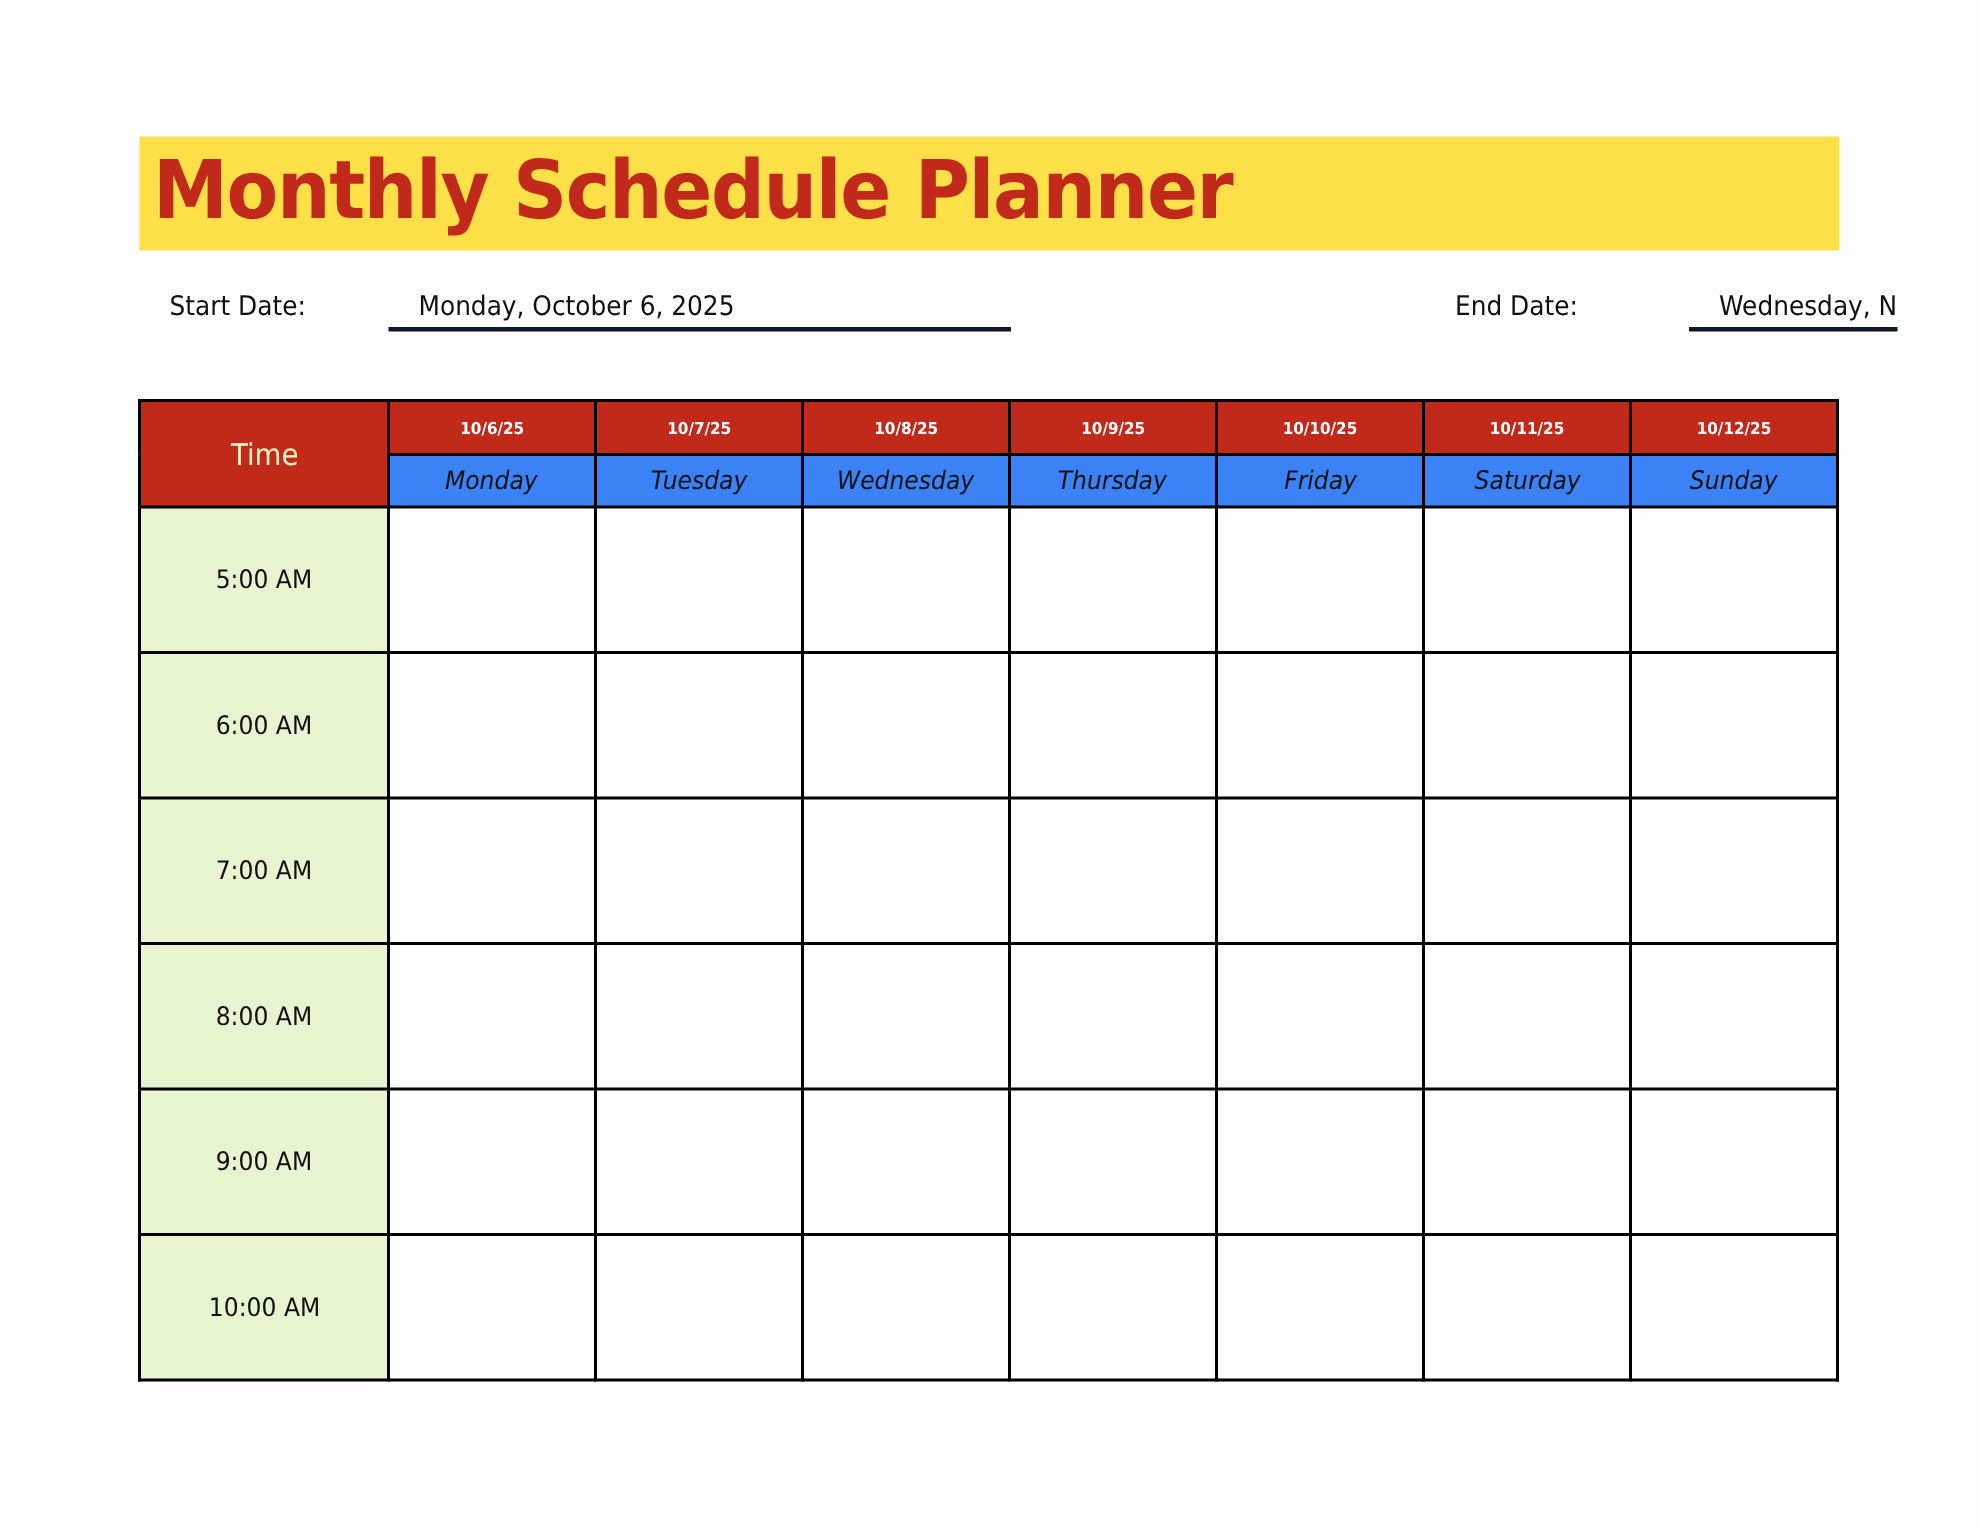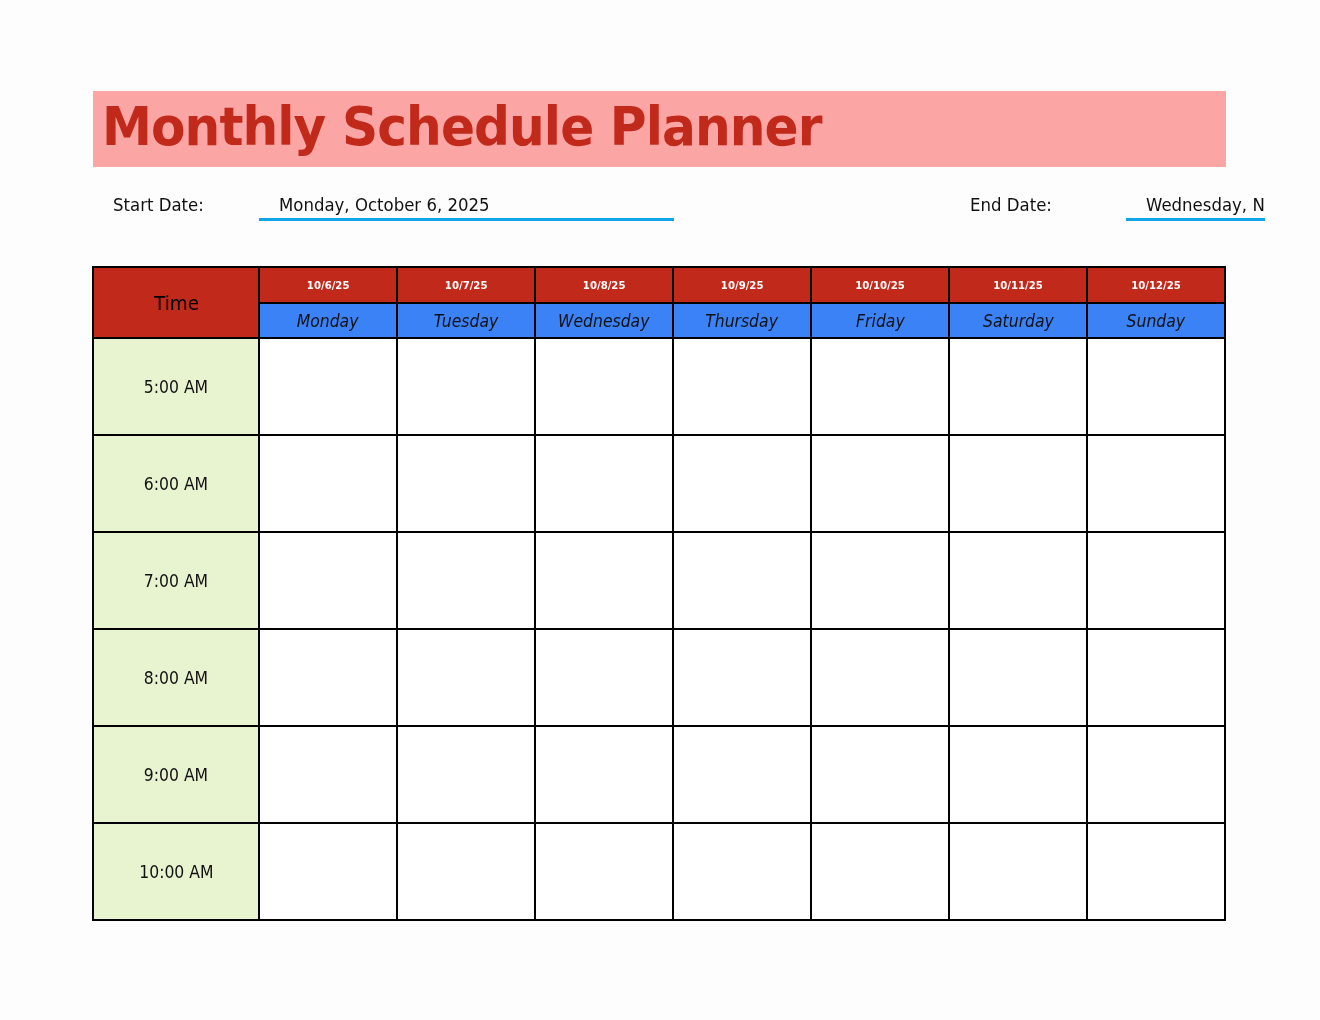--- a/index.html
+++ b/index.html
@@ -1,37 +1,37 @@
 <!DOCTYPE html>
 <html><head>
 <meta charset="utf-8">
 <style>
   html, body { margin:0; padding:0; }
   body {
     width:1320px; height:1020px; background:#fdfdfd; position:relative; overflow:hidden;
     font-family:"DejaVu Sans", sans-serif; color:#111;
   }
   .title-bar {
-    position:absolute; left:93px; top:91px; width:1133px; height:76px; background:#fca5a5;
+    position:absolute; left:93px; top:91px; width:1133px; height:76px; background:#fde047;
   }
   .title {
     position:absolute; left:9px; top:4px; font-size:54px; font-weight:bold; color:#c1291b;
     font-family:"DejaVu Sans", sans-serif; letter-spacing:-1px; transform:scaleX(0.93); transform-origin:left;
     white-space:nowrap;
   }
   .label { position:absolute; font-size:18px; transform:scaleX(0.92); transform-origin:left; white-space:nowrap; }
   .date-field {
-    position:absolute; border-bottom:3px solid #0ea5e9; height:26px; overflow:hidden;
+    position:absolute; border-bottom:3px solid #0f172a; height:26px; overflow:hidden;
   }
   .date-field span { position:absolute; left:20px; top:2px; font-size:18px; white-space:nowrap; transform:scaleX(0.92); transform-origin:left; }
   table.grid {
     position:absolute; left:92px; top:266px; border-collapse:collapse; table-layout:fixed;
   }
   table.grid td, table.grid th { border:2px solid #000; padding:0; text-align:center; }
-  .th-time { background:#c1291b; color:#000000; font-size:20px; font-weight:normal; width:164px; }
+  .th-time { background:#c1291b; color:#fef9c3; font-size:20px; font-weight:normal; width:164px; }
   .th-date { background:#c1291b; color:#fff; font-size:11px; font-weight:bold; height:34px; width:136px; }
   .th-day { background:#3b82f6; color:#111; font-size:17px; font-weight:normal; height:33px;font-style:italic; }
   .time-cell { background:#e8f3d0; font-size:17px; height:95px;margin-left:36px; }
   .slot { background:#fff; }
   .sq { display:inline-block; transform:scaleX(0.92); }
 </style>
 </head>
 <body>
 
 <div class="title-bar">

